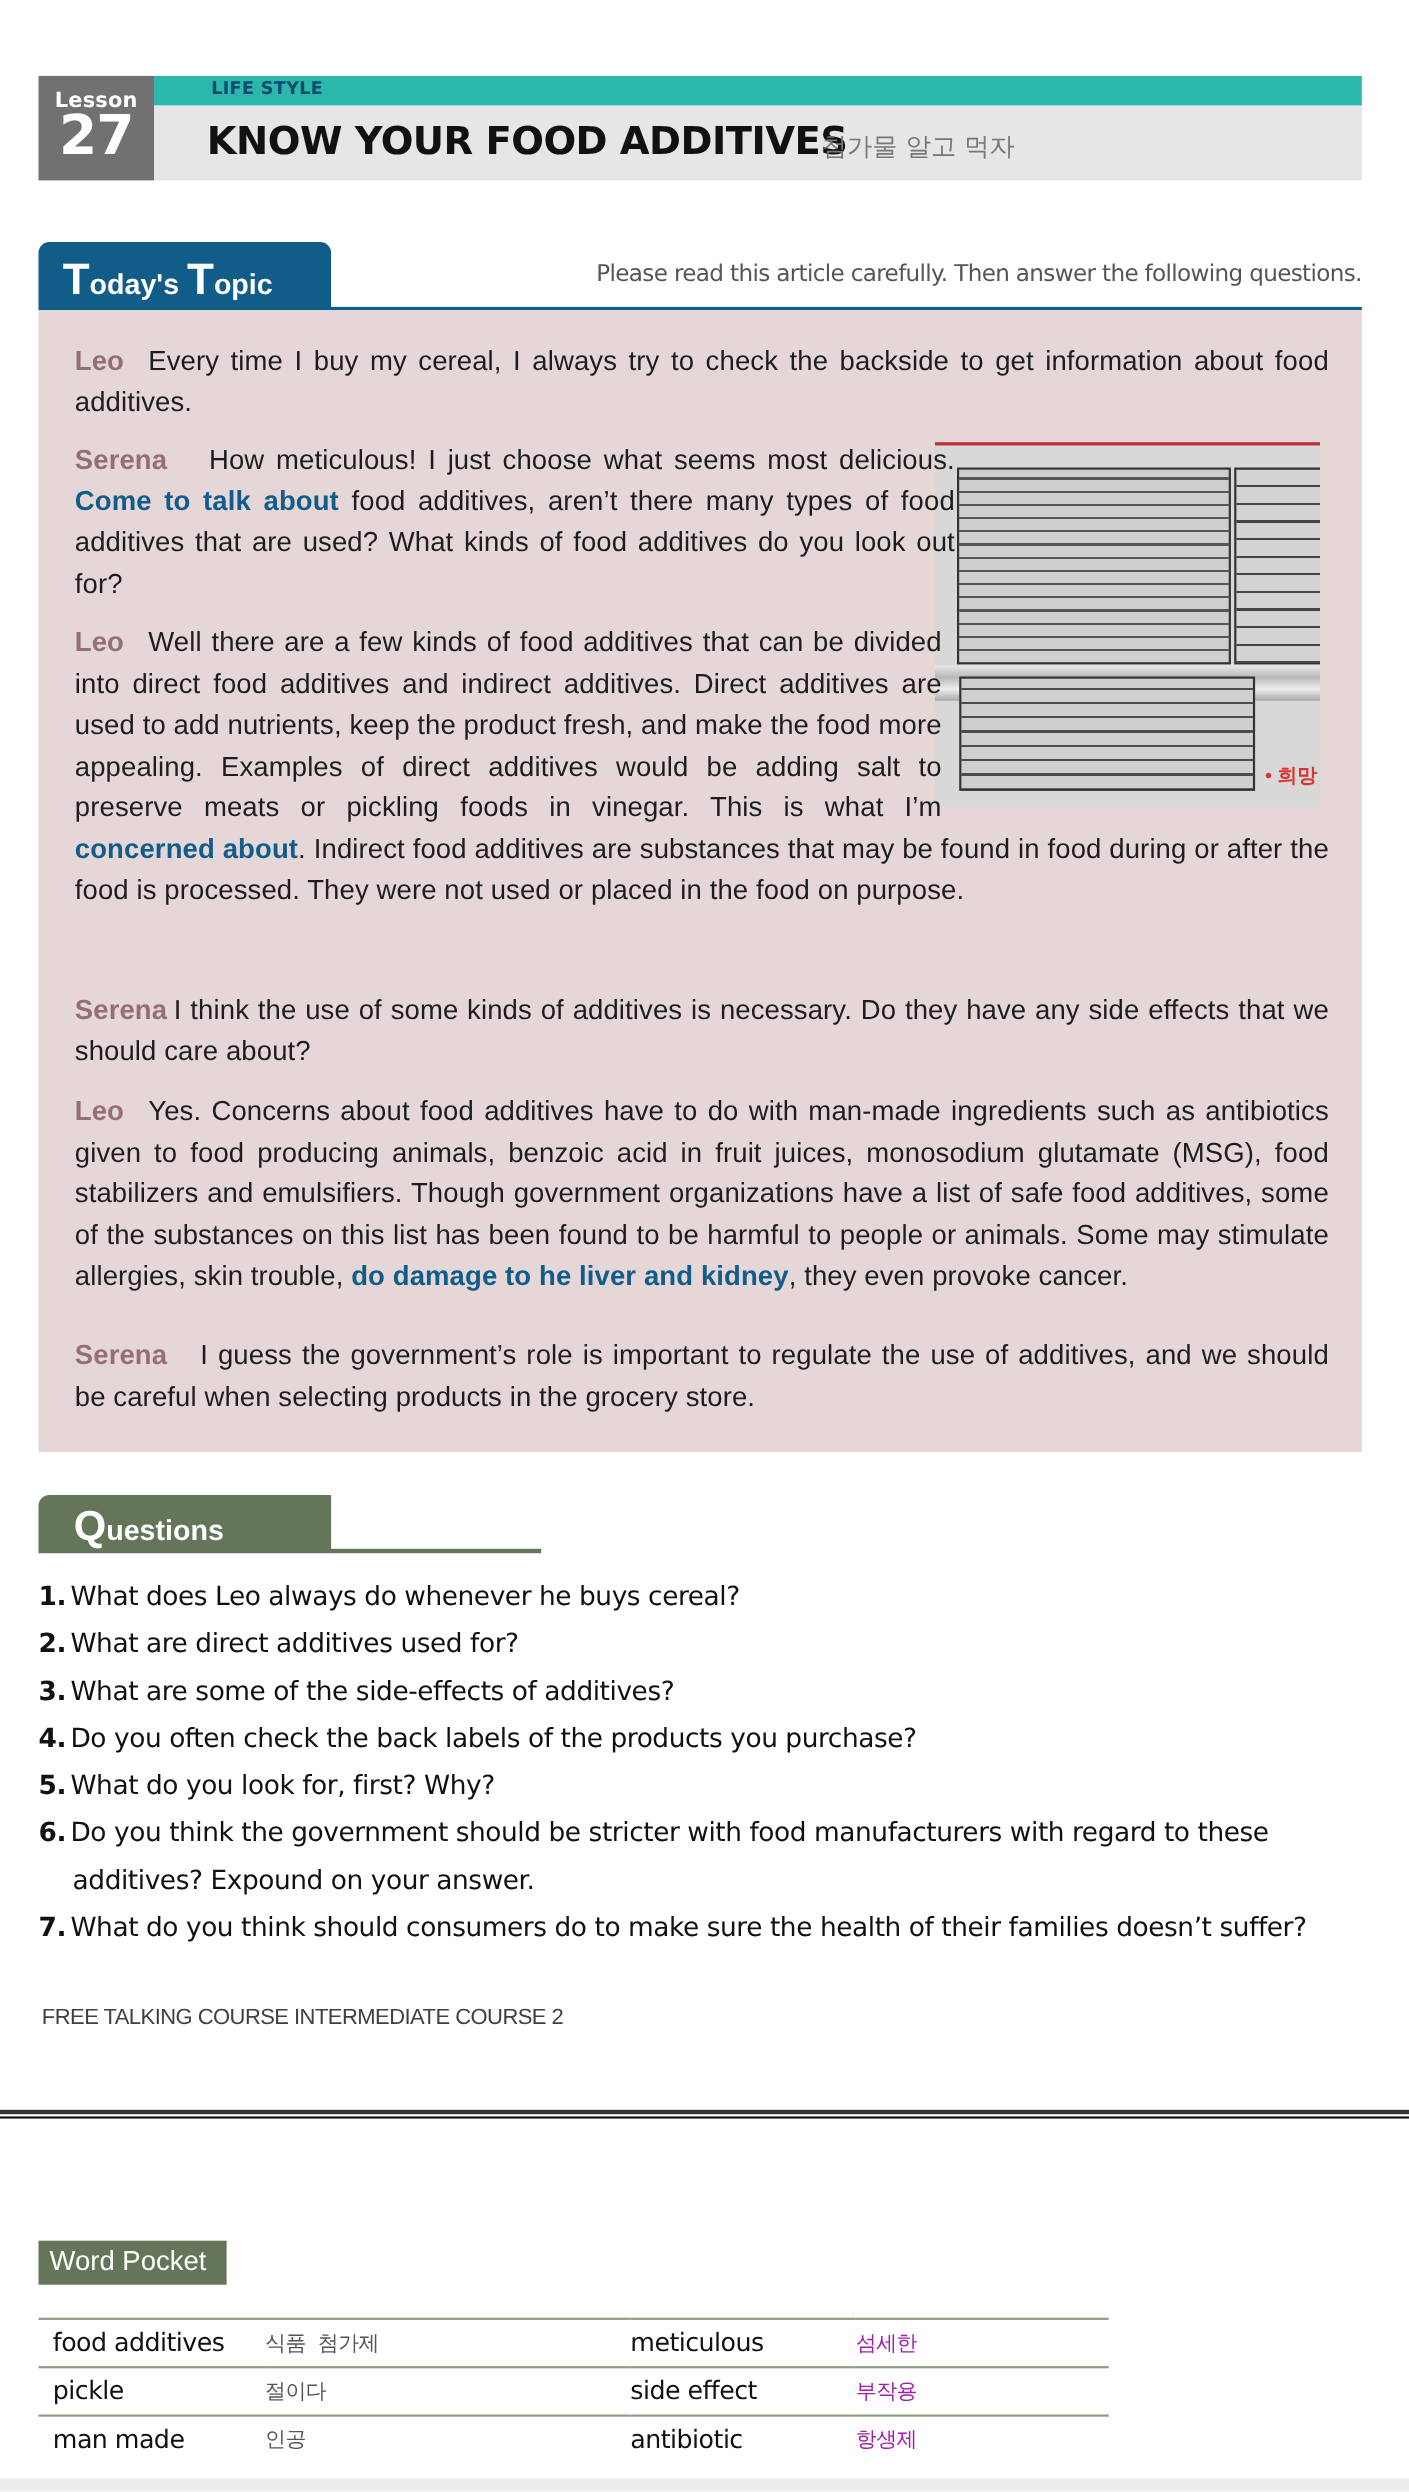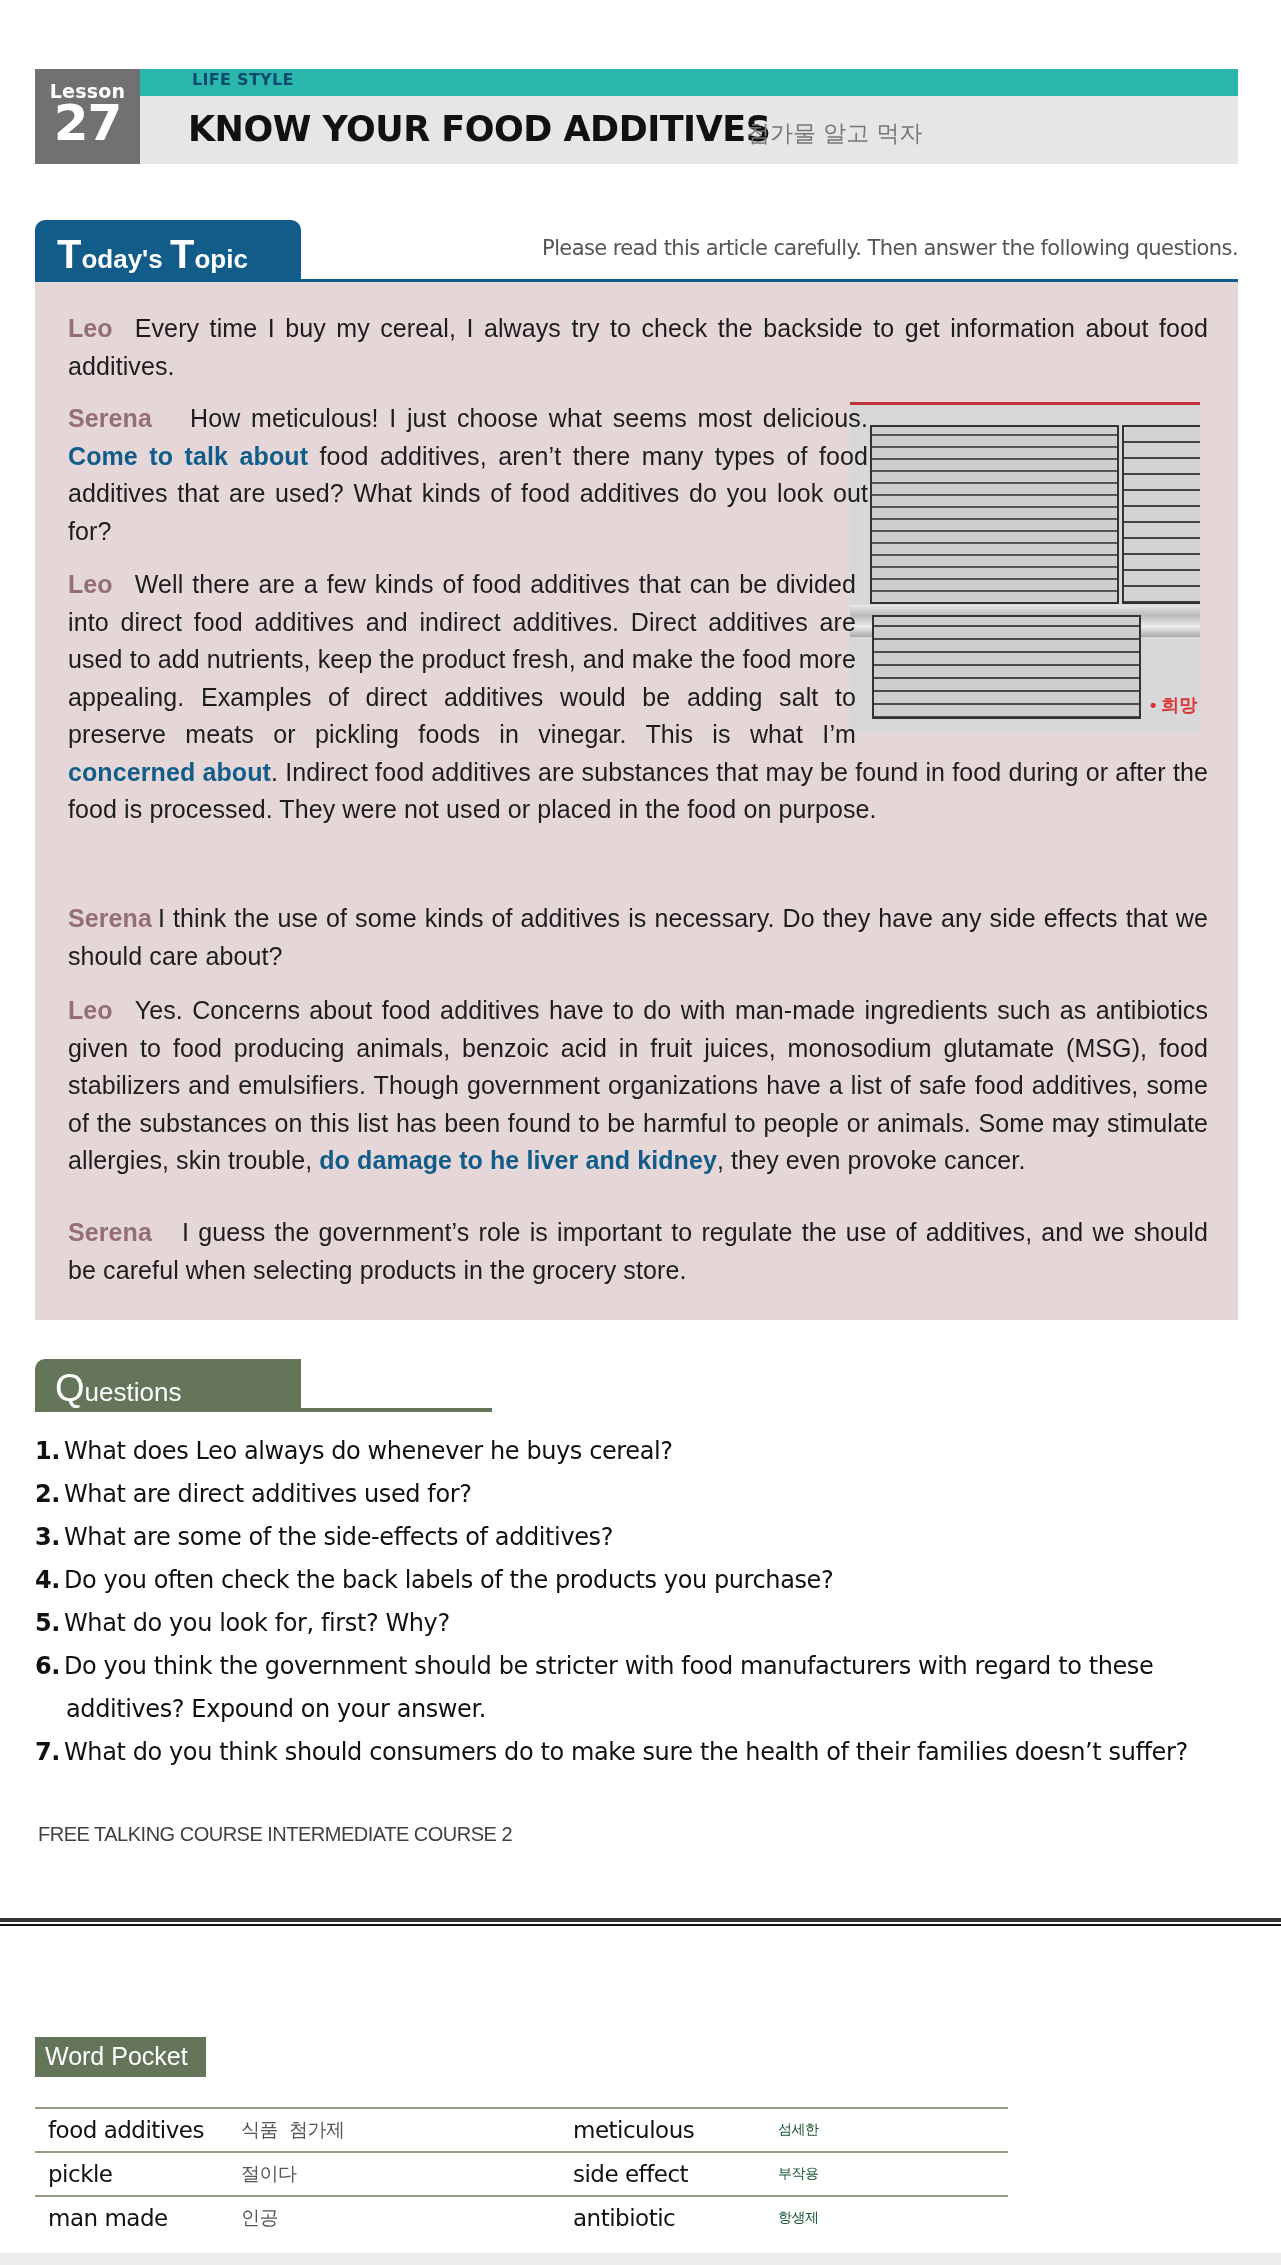--- a/index.html
+++ b/index.html
@@ -32,41 +32,41 @@
 
   .label-photo { position: absolute; left: 815px; top: 120px; width: 350px; height: 328px; background: #d8d8d8; border-top: 3px solid #c2303a; overflow: hidden; }
   .label-photo .box1 { position: absolute; left: 20px; top: 20px; width: 245px; height: 175px; border: 2px solid #333; background: repeating-linear-gradient(180deg, #cfcfcf 0 7px, #555 7px 9px, #cfcfcf 9px 12px); }
   .label-photo .box2 { position: absolute; left: 272px; top: 20px; width: 80px; height: 175px; border: 2px solid #333; background: repeating-linear-gradient(180deg, #d3d3d3 0 14px, #444 14px 16px); }
   .label-photo .fold { position: absolute; left: 0; top: 200px; width: 100%; height: 32px; background: linear-gradient(180deg, #e8e8e8, #b8b8b8, #ededed, #a9a9a9); }
   .label-photo .box3 { position: absolute; left: 22px; top: 210px; width: 265px; height: 100px; border: 2px solid #333; background: repeating-linear-gradient(180deg, #cfcfcf 0 8px, #4b4b4b 8px 10px, #cfcfcf 10px 13px); }
   .label-photo .redtext { position: absolute; left: 300px; top: 288px; color: #d33; font-weight: bold; font-size: 18px; }
 
   
   .q-tab { position: absolute; left: 35px; top: 1359px; width: 266px; height: 53px; background: #647559; border-radius: 10px 0 0 0; color: #fff; }
-  .q-title { position: absolute; left: 20px; top: 8px; font-weight: normal; font-size: 26px; }
+  .q-title { position: absolute; left: 32px; top: 8px; font-weight: bold; font-size: 26px; }
   .q-title .big { font-size: 38px; }
   .q-rule { position: absolute; left: 300px; top: 1408px; width: 192px; height: 4px; background: #647559; }
   .questions { position: absolute; left: 35px; top: 1430px; width: 1230px; margin: 0; padding: 0; list-style: none; }
   .questions li { font-size: 26px; line-height: 43px; color: #111; letter-spacing: -0.4px; font-family: "DejaVu Sans", sans-serif; font-size: 24px; }
   .questions li .num { font-weight: bold; margin-right: 4px; }
   .questions li .cont { display: block; padding-left: 31px; }
 
   .footer-course { position: absolute; left: 38px; top: 1823px; font-size: 20px; color: #404040; letter-spacing: -0.5px; }
 
   .page-divider-1 { position: absolute; left: 0; top: 1918px; width: 1281px; height: 4px; background: #333; }
   .page-divider-2 { position: absolute; left: 0; top: 1924px; width: 1281px; height: 2px; background: #111; }
 
   
   .wp-tag { position: absolute; left: 35px; top: 2037px; width: 171px; height: 40px; background: #647559; color: #fff; font-size: 25px; line-height: 38px; padding-left: 10px; box-sizing: border-box; }
   .wp-table { position: absolute; left: 35px; top: 2107px; width: 973px; border-collapse: collapse; }
   .wp-table td { height: 42px; border-top: 2px solid #8e9d83; font-size: 23px; color: #111; padding: 0; vertical-align: middle; font-family: "DejaVu Sans", sans-serif; letter-spacing: -0.5px; }
   .wp-table td.en { padding-left: 13px; width: 193px; }
   .wp-table td.kr { width: 332px; font-size: 19px; color: #555; font-family: Liberation Mono, monospace; }
   .wp-table td.en2 { width: 205px; }
-  .wp-table td.kr2 { font-size: 14px; color: #14532d; }
+  .wp-table td.kr2 { font-size: 19px; color: #a21caf; }
   .bottom-fade { position: absolute; left: 0; top: 2253px; width: 1281px; height: 12px; background: #ececec; }
 </style>
 </head>
 <body>
 
 <div class="lesson-header">
   <div class="lesson-box">
     <span class="lesson-word">Lesson</span>
     <span class="lesson-num">27</span>
   </div>

